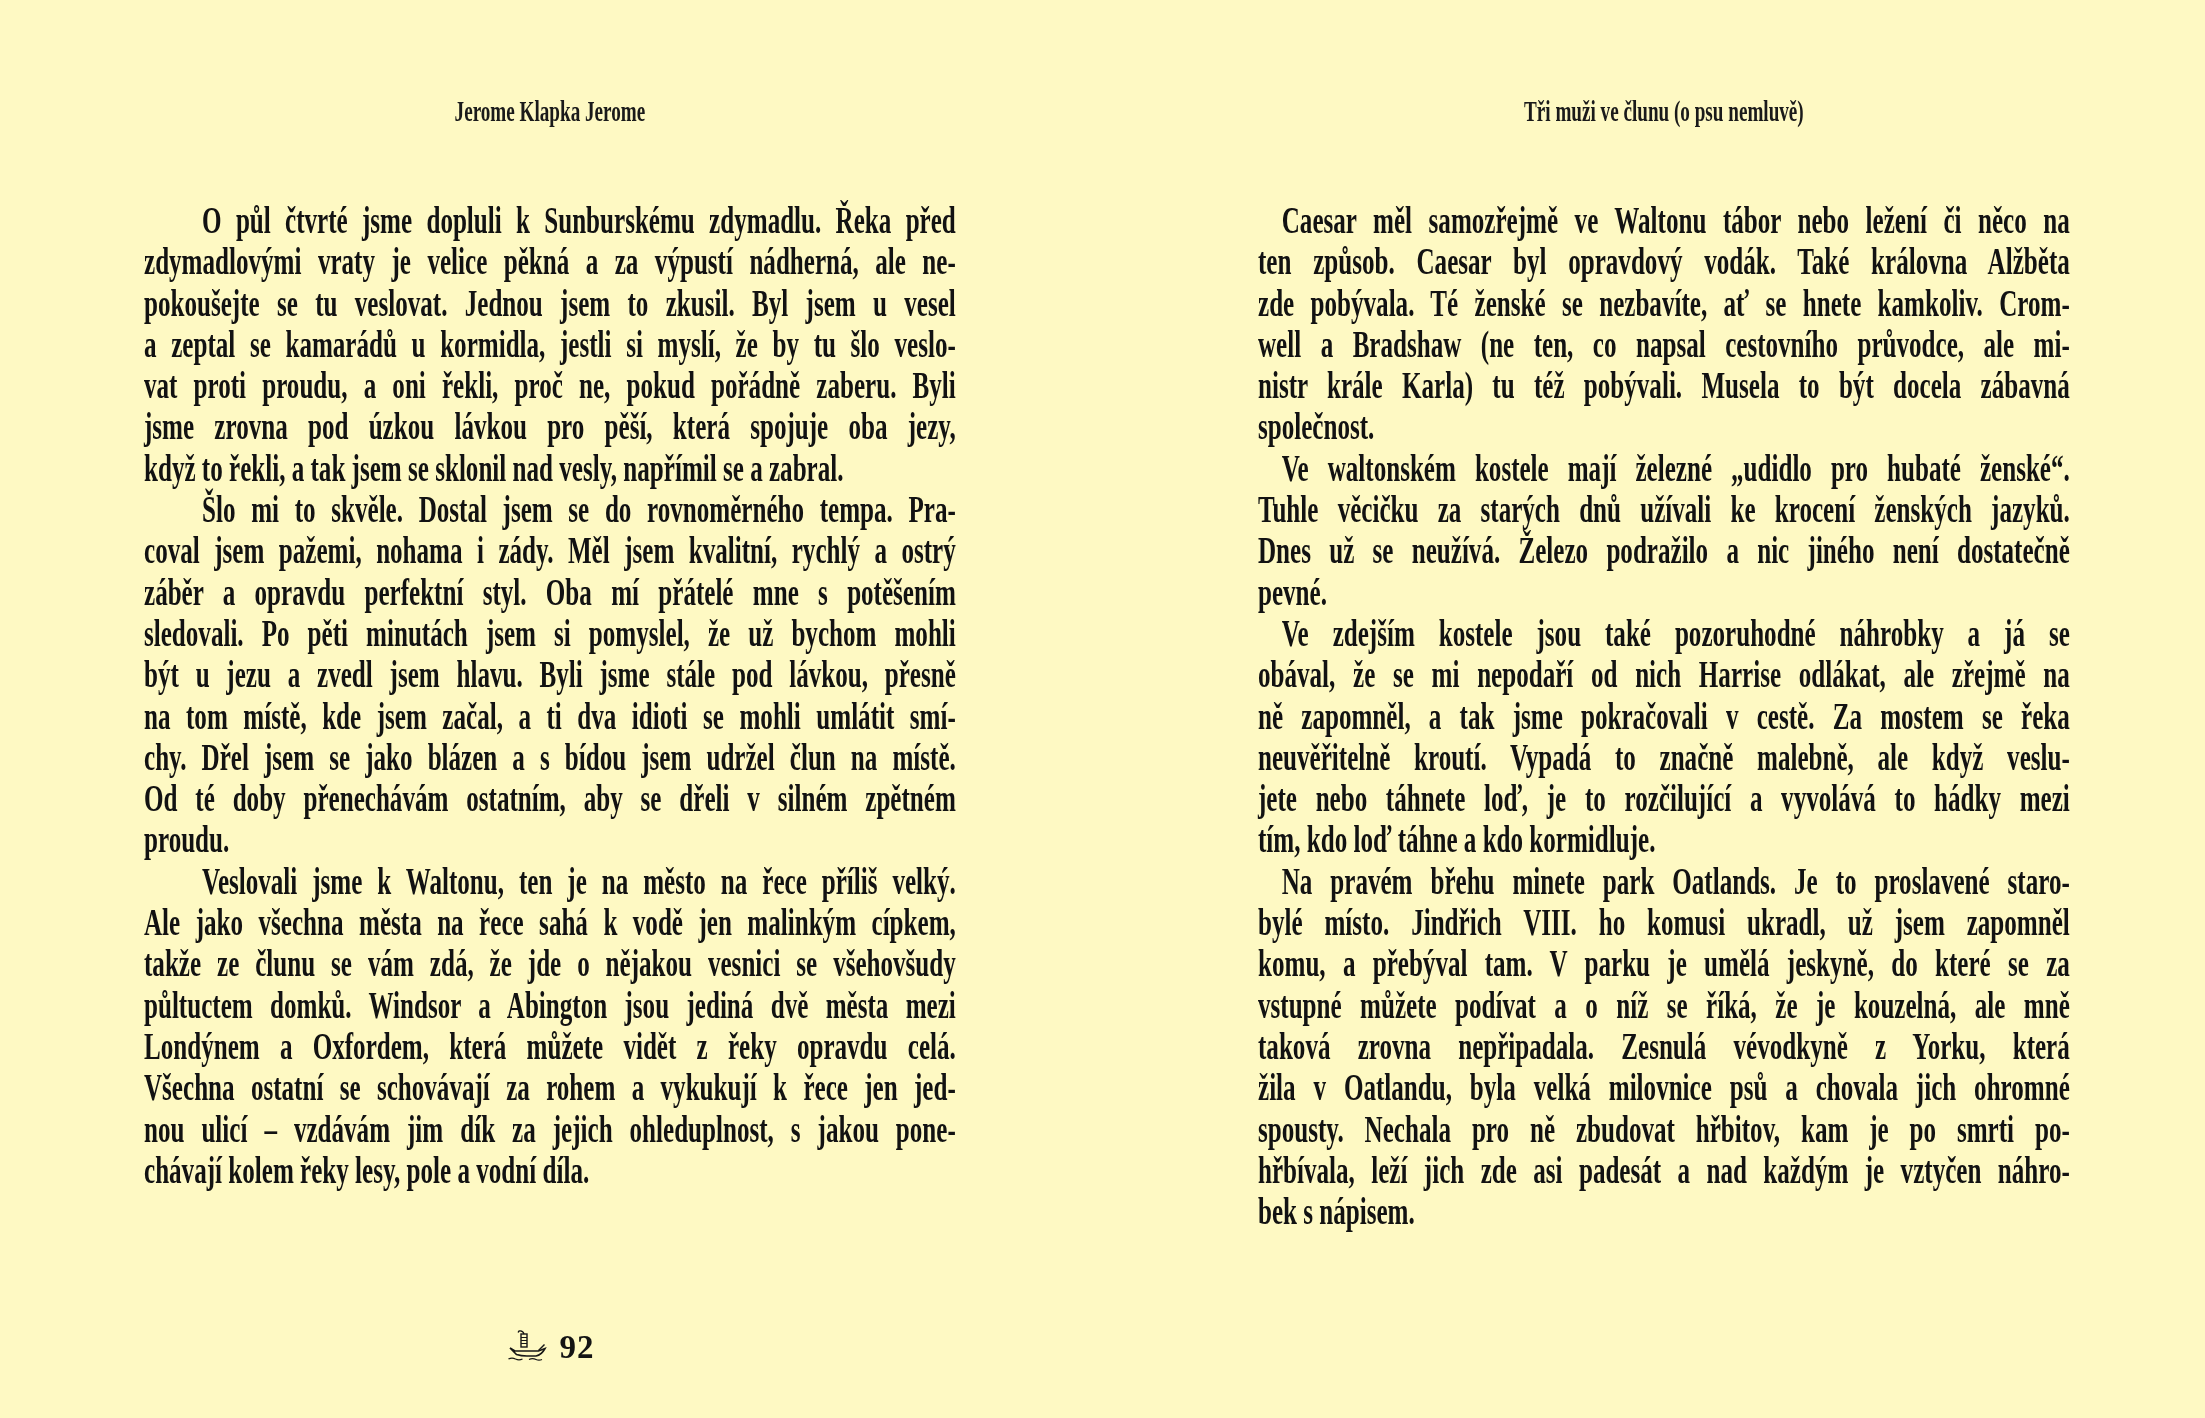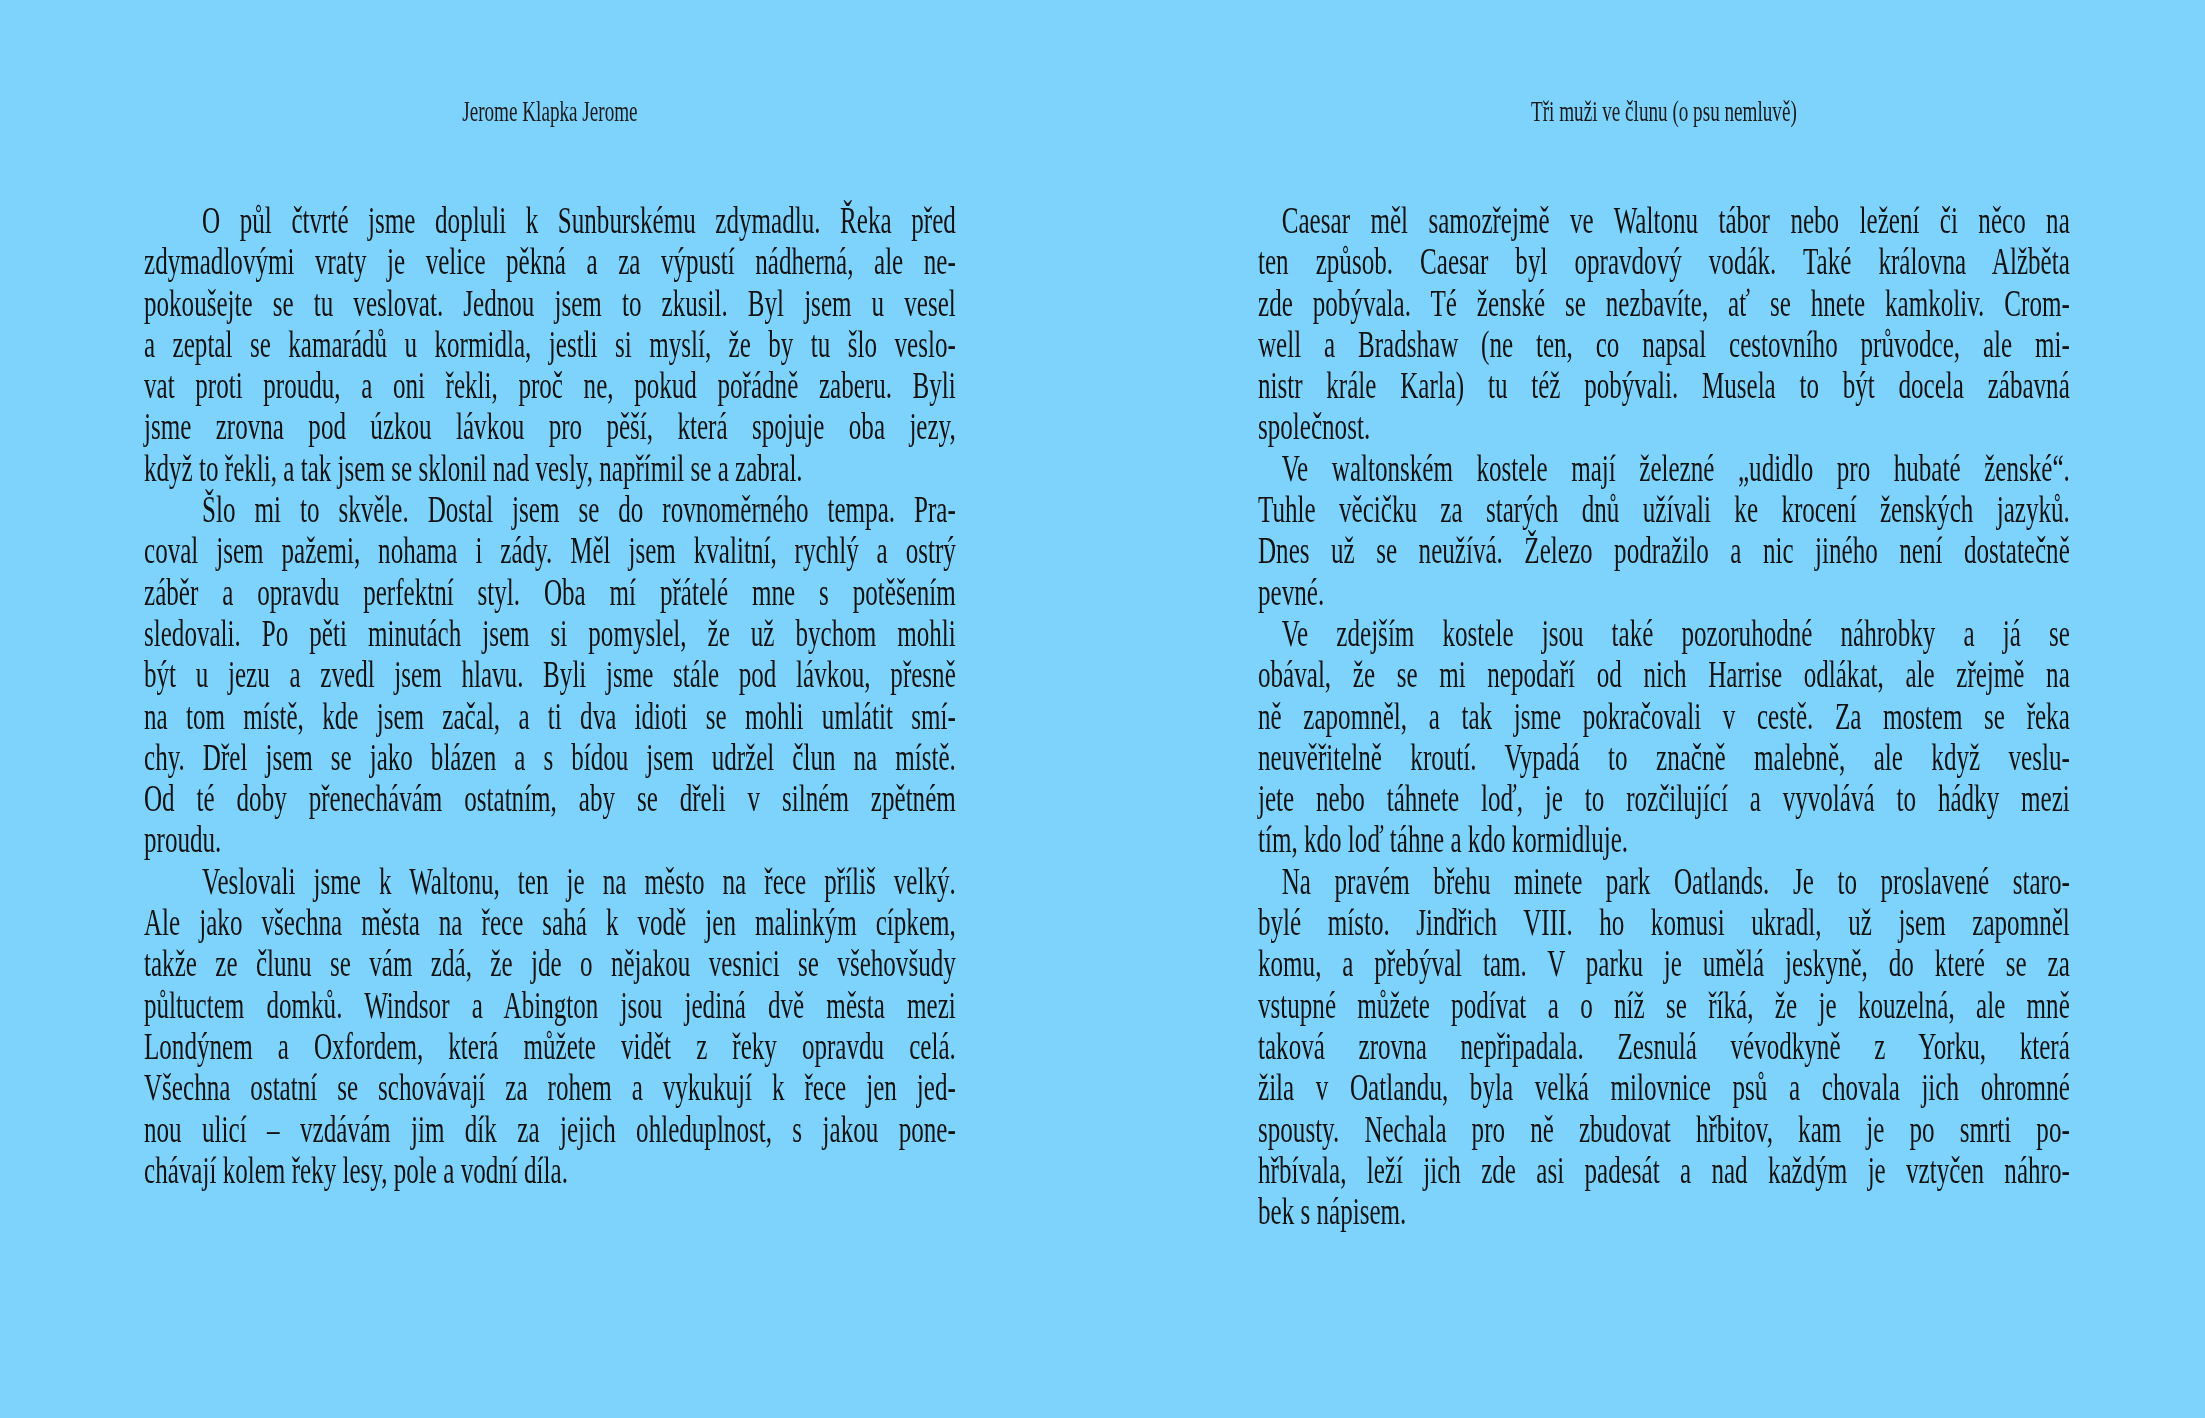--- a/index.html
+++ b/index.html
@@ -4,21 +4,21 @@
 <style>
   html, body { margin: 0; padding: 0; }
   body {
     width: 2205px; height: 1418px;
     background: #ffffff;
     position: relative;
     overflow: hidden;
     font-family: "Liberation Serif", serif;
     color: #121212;
   }
-  .spread { position: absolute; inset: 0; background: #7dd3fc; }
+  .spread { position: absolute; inset: 0; background: #fef9c3; font-weight: bold; }
   .page { position: absolute; top: 0; height: 1418px; }
   .page-left  { left: 144px;  width: 812px; }
   .page-right { left: 1258px; width: 812px; }
 
   
   .running-head {
     position: absolute; top: 95px; left: 0;
     width: 1230px;
     transform: scaleX(0.66); transform-origin: 0 0;
     text-align: center;
@@ -83,20 +83,34 @@
           <div class="line first">Veslovali jsme k Waltonu, ten je na město na řece příliš velký.</div>
           <div class="line">Ale jako všechna města na řece sahá k vodě jen malinkým cípkem,</div>
           <div class="line">takže ze člunu se vám zdá, že jde o nějakou vesnici se všehovšudy</div>
           <div class="line">půltuctem domků. Windsor a Abington jsou jediná dvě města mezi</div>
           <div class="line">Londýnem a Oxfordem, která můžete vidět z řeky opravdu celá.</div>
           <div class="line">Všechna ostatní se schovávají za rohem a vykukují k řece jen jed-</div>
           <div class="line">nou ulicí – vzdávám jim dík za jejich ohleduplnost, s jakou pone-</div>
           <div class="line last">chávají kolem řeky lesy, pole a vodní díla.</div>
         </div>
       </div>
+    <div class="page-footer">
+      <span class="boat">
+        <svg width="44" height="34" viewBox="0 0 44 34" fill="none" stroke="#161616">
+          <path d="M4 20 L10.5 26.5 Q15 28 21 28 L30 28 Q35.5 27 39 20.5 L32.5 23 L9 23 Z" stroke-width="1.6"></path>
+          <path d="M32.5 22.5 L38.5 16.5" stroke-width="1.4"></path>
+          <rect x="15" y="6" width="6" height="13" stroke-width="1.4"></rect>
+          <path d="M15 9.5 h6 M15 12.5 h6 M15 15.5 h6" stroke-width="1"></path>
+          <path d="M18 6 Q17 2.5 13.5 3 Q12 3.2 12.5 4.6" stroke-width="1.3"></path>
+          <path d="M2.5 31 Q6 29.2 9.5 31 Q13 32.6 16.5 31" stroke-width="1.3"></path>
+          <path d="M23 31.5 Q26.5 29.8 30 31.5 Q33 32.9 36 31.5" stroke-width="1.3"></path>
+        </svg>
+      </span>
+      <span class="pagenum">92</span>
+    </div>
   </section>
 
   <section class="page page-right">
     <div class="running-head">Tři muži ve člunu (o psu nemluvě)</div>
     <div class="page-body">
         <div class="para">
           <div class="line first">Caesar měl samozřejmě ve Waltonu tábor nebo ležení či něco na</div>
           <div class="line">ten způsob. Caesar byl opravdový vodák. Také královna Alžběta</div>
           <div class="line">zde pobývala. Té ženské se nezbavíte, ať se hnete kamkoliv. Crom-</div>
           <div class="line">well a Bradshaw (ne ten, co napsal cestovního průvodce, ale mi-</div>

